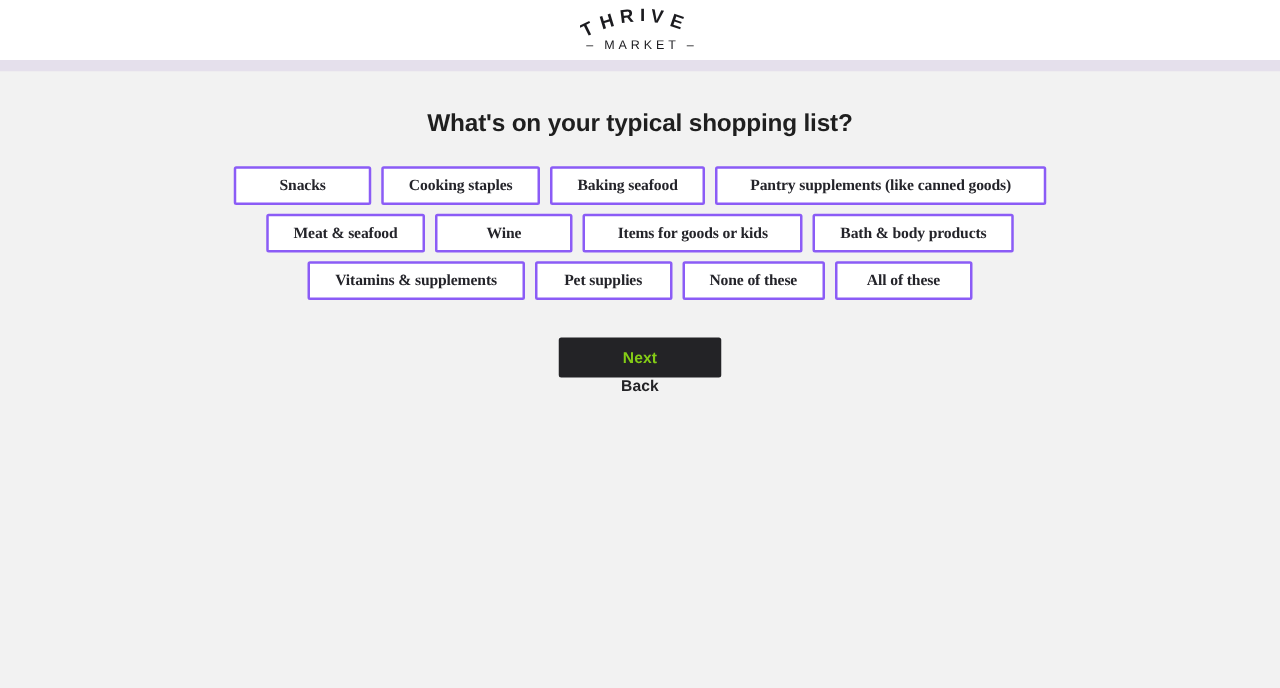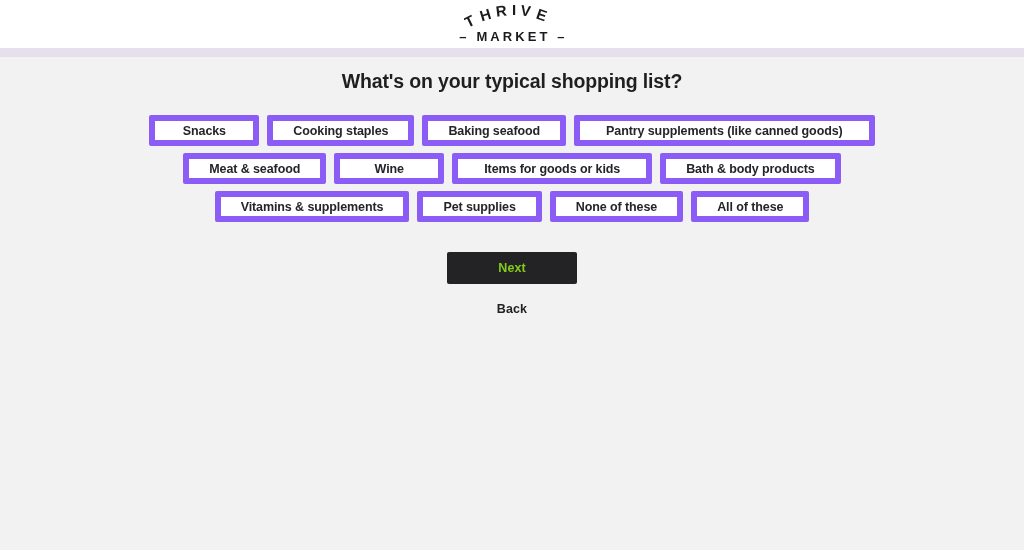--- a/index.html
+++ b/index.html
@@ -33,66 +33,66 @@
     align-items: center;
     justify-content: center;
     line-height: 1;
     user-select: none;
   }
   .logo-arc {
     display: block;
   }
   .logo-market {
     margin-top: 1px;
-    font-size: 13px;
-    font-weight: 700;
+    font-size: 10px;
+    font-weight: 400;
     letter-spacing: 3.1px;
     color: #1b1b1f;
     text-indent: 3px;
     white-space: nowrap;
   }
   .progress-bar {
     height: 9px;
     width: 100%;
     background: #e5e0ec;
   }
 
   
   .page {
     width: 100%;
-    padding-top: 13px;
+    padding-top: 31px;
   }
   .page-title {
     text-align: center;
     font-size: 19.5px;
     font-weight: 700;
     letter-spacing: -0.15px;
     color: #1f1f1f;
     margin: 0 0 22px 0;
   }
 
   .chips {
     width: 744px;
     margin: 0 auto;
     display: flex;
     flex-wrap: wrap;
     justify-content: center;
     gap: 7px 8px;
   }
   .chip {
     background: #ffffff;
-    border: 6px solid #8b5cf6;
+    border: 2px solid #8b5cf6;
     border-radius: 2px;
     height: 31px;
     padding: 0 20px;
     min-width: 110px;
     display: inline-flex;
     align-items: center;
     justify-content: center;
-    font-family: Liberation Sans, sans-serif;
+    font-family: Liberation Serif, serif;
     font-size: 12.5px;
     font-weight: 700;
     color: #24242a;
     letter-spacing: -0.1px;
     white-space: nowrap;
     cursor: pointer;
     box-shadow: 0 0 0 0 rgba(0,0,0,0);
   }
   .chip.wide { padding: 0 26px; }
 
@@ -110,21 +110,20 @@
     color: #84cc16;
     border: none;
     border-radius: 2px;
     font-family: "Liberation Sans", sans-serif;
     font-size: 12.5px;
     font-weight: 700;
     letter-spacing: 0.1px;
     cursor: pointer;
   }
   .back-link {
-    margin-top: 18px;
     background: none;
     border: none;
     padding: 0;
     font-family: "Liberation Sans", sans-serif;
     font-size: 12.5px;
     font-weight: 700;
     color: #232326;
     cursor: pointer;
     letter-spacing: 0.1px;
   }

